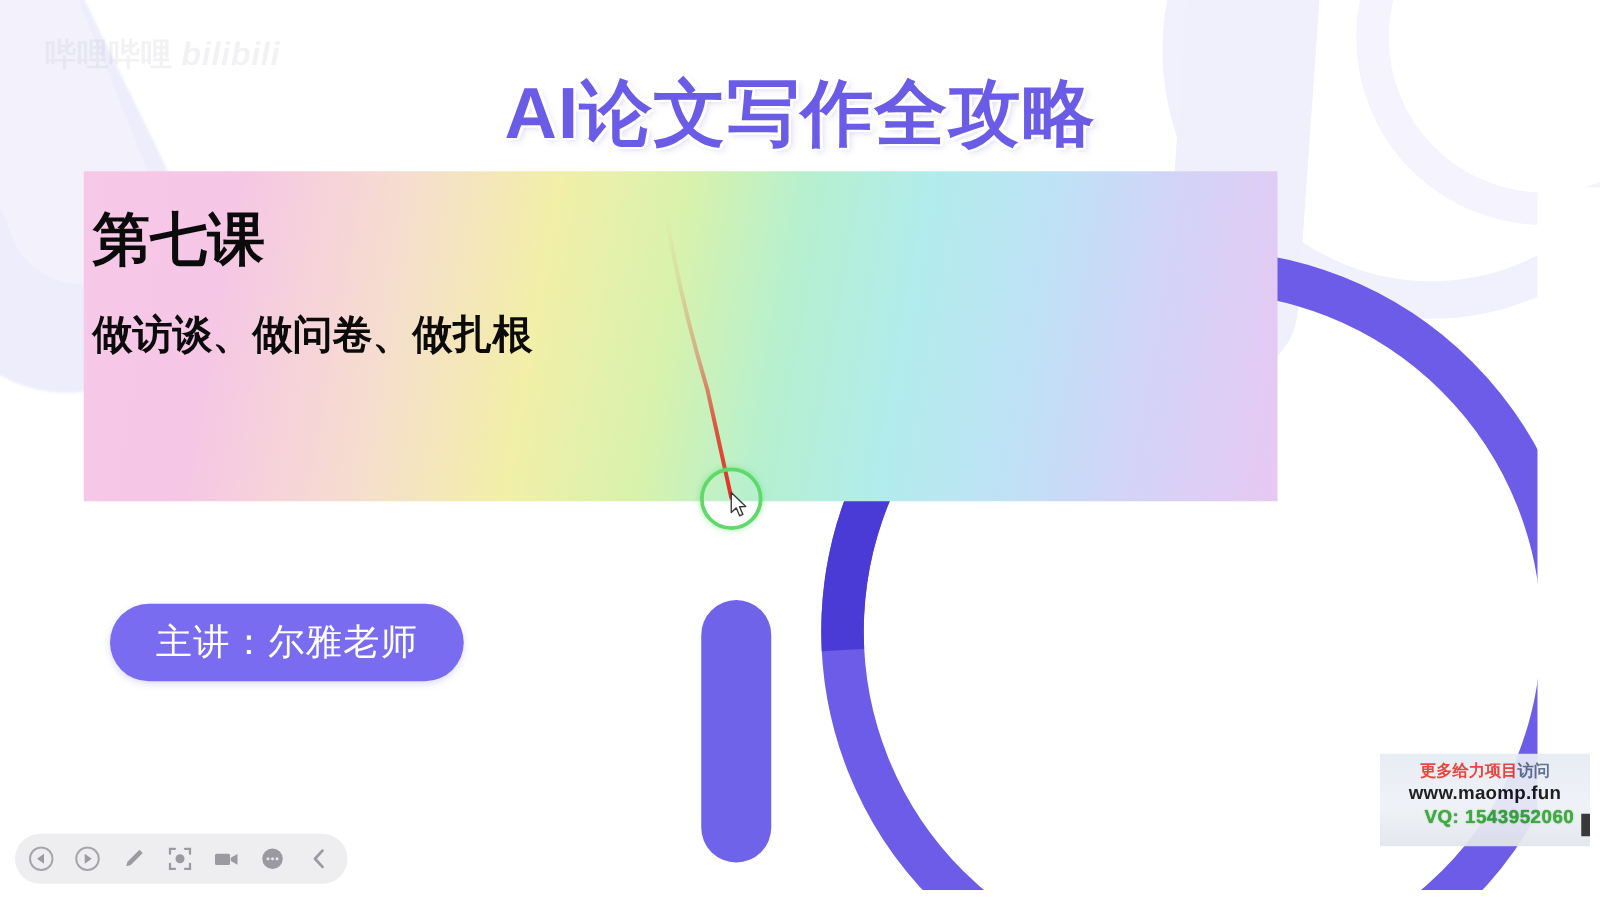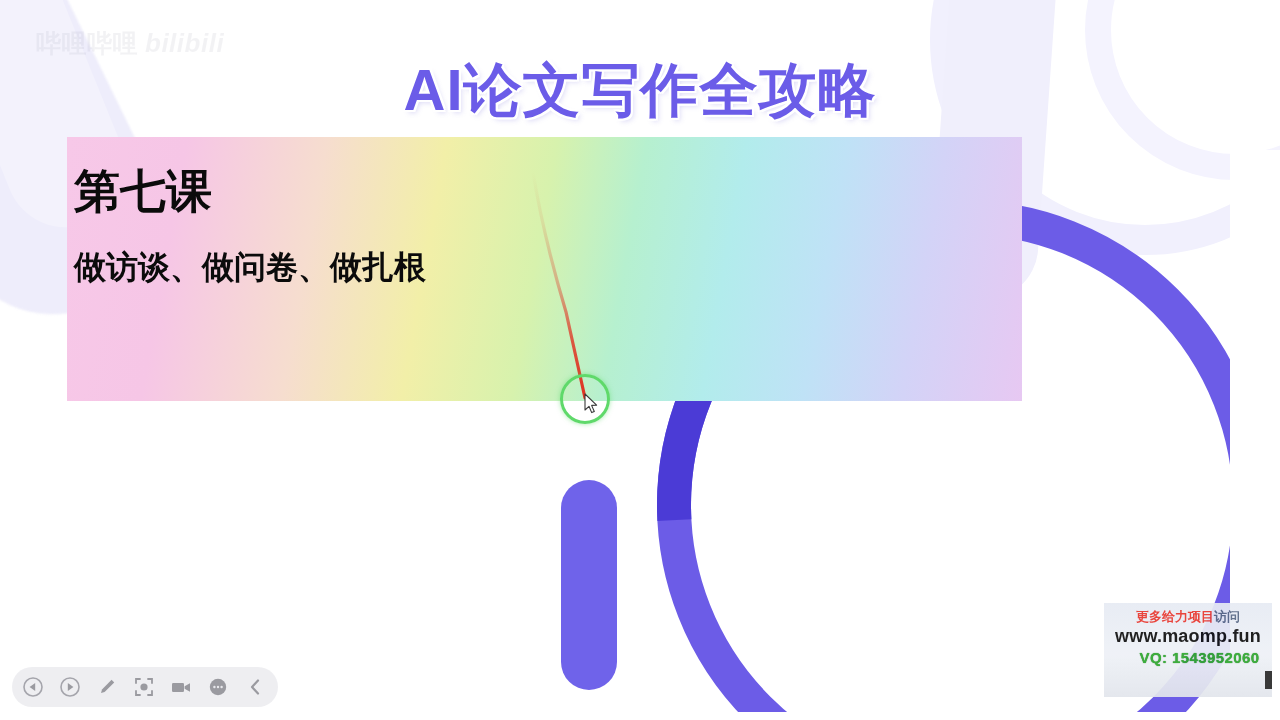--- a/index.html
+++ b/index.html
@@ -220,33 +220,33 @@
     width:22px; height:22px;
     display:flex; align-items:center; justify-content:center;
     color:#9a9aa0;
   }
   .tb-btn svg { display:block; }
 
   
   .promo {
     position:absolute;
     left:1104px; top:603px;
-    width:168px; height:94px;
+    width:168px; height:74px;
     background:linear-gradient(180deg,#e7ebf4 0%,#eef1f7 55%,#e3e6ec 100%);
     opacity:.93;
     padding:6px 0 0 0;
     text-align:center;
     line-height:1.22;
     overflow:hidden;
   }
   .promo-l1 { font-size:13px; font-weight:700; white-space:nowrap; }
   .promo-l1 .hot { color:#e8382f; }
   .promo-l1 .visit { color:#5a6a86; font-weight:700; }
   .promo-l2 {
-    font-size:18px; font-weight:700; color:#101010;
+    font-size:15px; font-weight:700; color:#101010;
     letter-spacing:.2px; white-space:nowrap; margin-top:1px;
   }
   .promo-l3 {
     font-size:15px; font-weight:700; color:#2fa82f;
     letter-spacing:.4px; white-space:nowrap; margin-top:1px;
     text-shadow:0 0 1px #1b7a1b;
     padding-left:23px;
   }
   .promo-bar {
     position:absolute; right:0; bottom:8px;
@@ -280,20 +280,23 @@
 
   <div class="slide-title">AI论文写作全攻略</div>
 
   <div class="banner">
     <div class="banner-text">
       <span class="banner-line l1">第七课</span>
       <span class="banner-line l3">做访谈、做问卷、做扎根</span>
     </div>
   </div>
 
+  <div class="presenter">
+    <span>主讲：尔雅老师</span>
+  </div>
 
   <svg class="annot" viewBox="0 0 1280 720" xmlns="http://www.w3.org/2000/svg">
     <defs>
       <linearGradient id="annotFade" x1="0" y1="0" x2="0" y2="1">
         <stop offset="0%" stop-color="#e03020" stop-opacity="0"></stop>
         <stop offset="22%" stop-color="#e03020" stop-opacity="0.10"></stop>
         <stop offset="50%" stop-color="#e03020" stop-opacity="0.35"></stop>
         <stop offset="75%" stop-color="#e03020" stop-opacity="0.80"></stop>
         <stop offset="100%" stop-color="#e03020" stop-opacity="1"></stop>
       </linearGradient>

